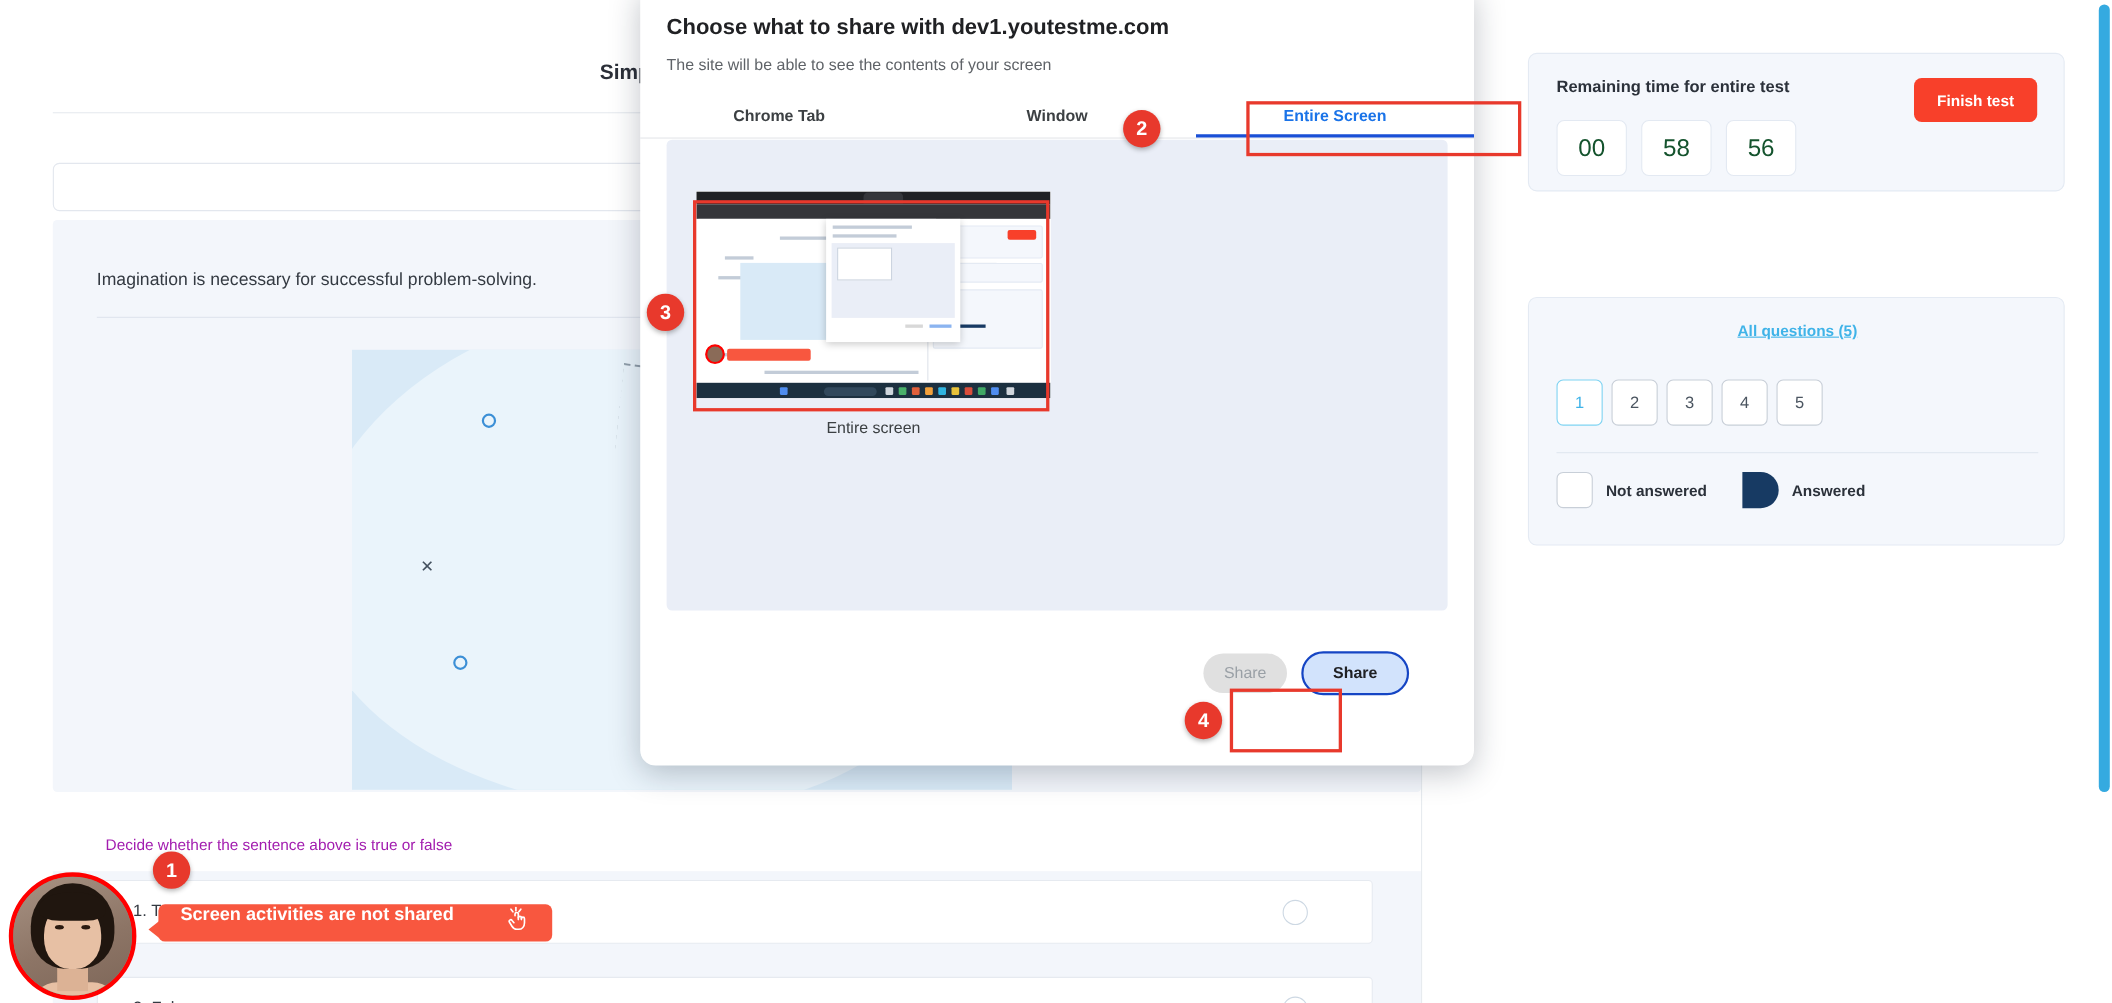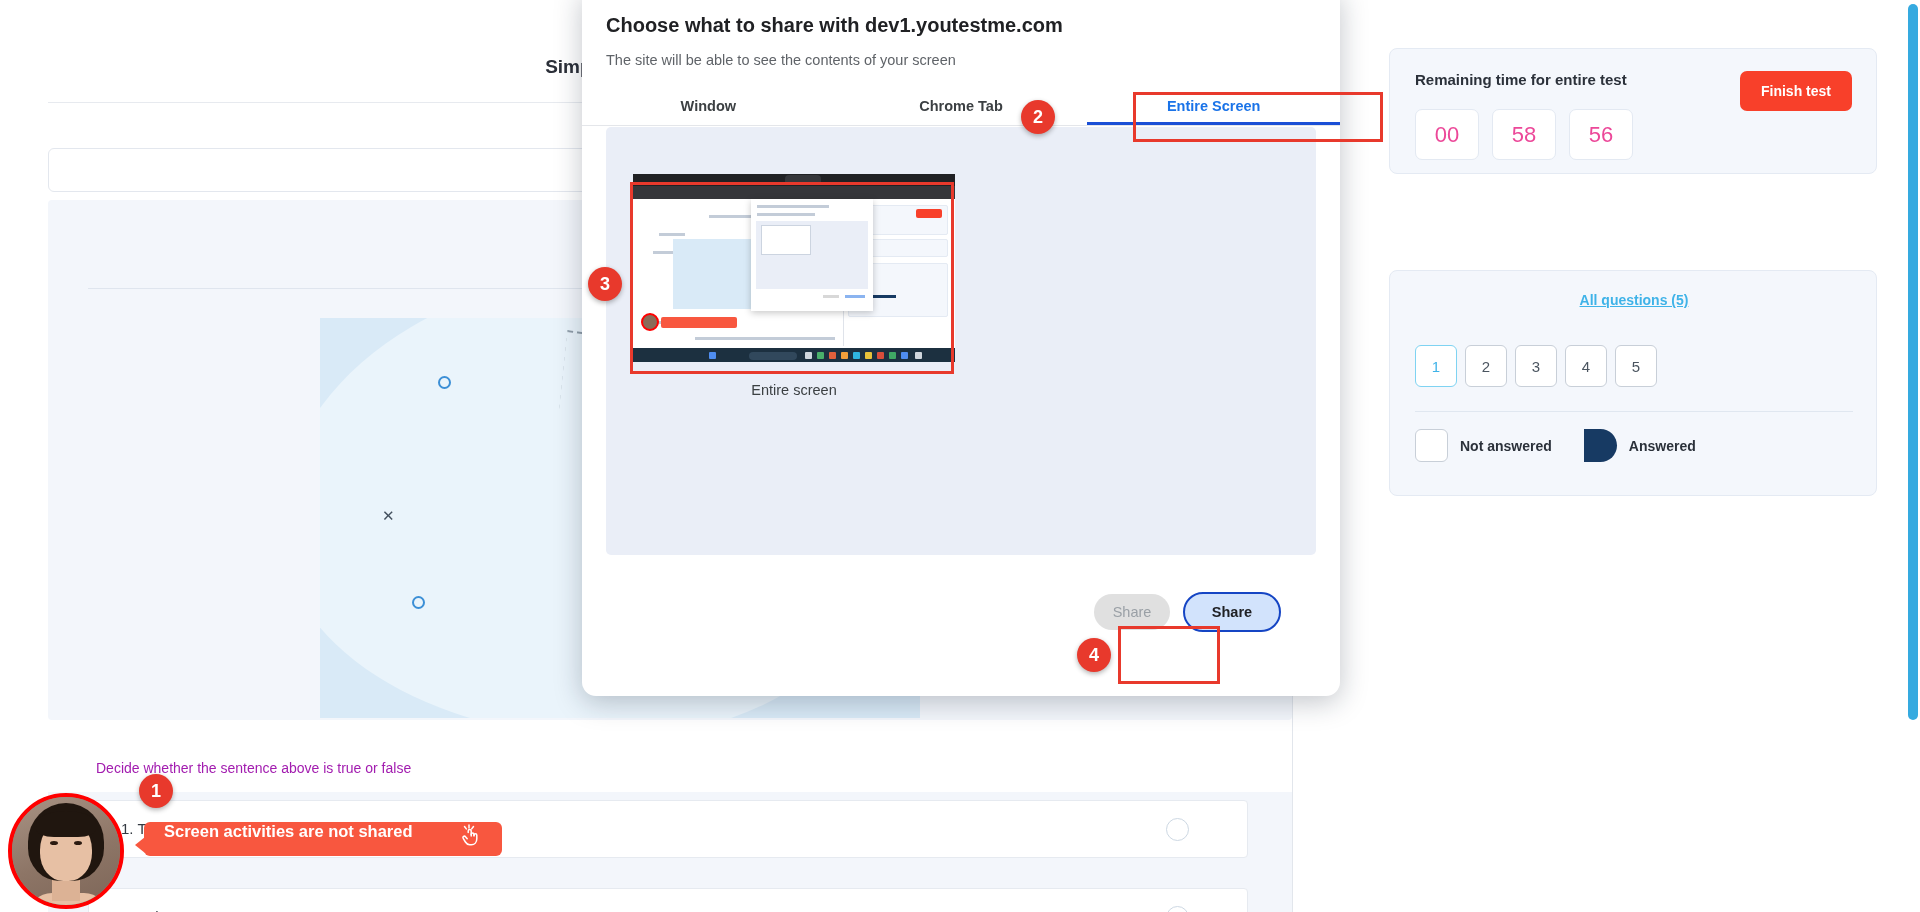--- a/index.html
+++ b/index.html
@@ -154,21 +154,21 @@
     position:absolute; background:#f4f7fc; border:1px solid #e4eaf3; border-radius:8px;
   }
   .card-timer { left:96px; top:48px; width:488px; height:126px; }
   .timer-label {
     position:absolute; left:25px; top:22px; font-size:15px; color:#2b313a; font-weight:600;
   }
   .timer-boxes { position:absolute; left:25px; top:60px; display:flex; gap:13px; }
   .tbox {
     width:64px; height:51px; background:#fff; border:1px solid #e3e9f2; border-radius:7px;
     display:flex; align-items:center; justify-content:center;
-    font-size:22px; color:#ec4899;
+    font-size:22px; color:#14532d;
   }
   .finish-btn {
     position:absolute; right:24px; top:22px; width:112px; height:40px;
     background:#f8402a; border-radius:7px; border:none; cursor:pointer;
     color:#fff; font-size:14px; font-weight:bold;
     font-family:"Liberation Sans", sans-serif;
   }
 
   .card-progress { left:96px; top:188px; width:488px; height:66px; }
   .prog-label { position:absolute; left:25px; top:16px; font-size:14px; color:#2b313a; font-weight:600; }
@@ -319,20 +319,21 @@
     <div class="content-col">
       <div class="test-title">Simple proctoring test</div>
       <div class="title-rule"></div>
 
       <div class="question-chip">
         <span>Question</span>
         <b>1/5</b>
       </div>
 
       <div class="question-body">
+        <div class="question-text">Imagination is necessary for successful problem-solving.</div>
         <div class="q-divider"></div>
 
         <div class="illus">
           <div class="illus-blob"></div>
           <div class="dot-ring" style="left:118px; top:58px;"></div>
           <div class="dot-ring" style="left:92px; top:278px;"></div>
           <div class="x-mark" style="left:62px; top:190px;">✕</div>
           <div class="dashed-arc"></div>
           <div class="speech"></div>
 
@@ -416,22 +417,22 @@
     <div class="scrollbar-track">
       <div class="scrollbar-thumb"></div>
     </div>
   </div>
 
   <div class="dlg">
     <div class="dlg-title">Choose what to share with dev1.youtestme.com</div>
     <div class="dlg-sub">The site will be able to see the contents of your screen</div>
 
     <div class="dlg-tabs">
+      <div class="dtab">Chrome Tab</div>
       <div class="dtab">Window</div>
-      <div class="dtab">Chrome Tab</div>
       <div class="dtab sel">Entire Screen</div>
     </div>
 
     <div class="dlg-body">
       <div class="thumb-frame">
         <div class="mini">
           <div class="mini-chrome-top">
             <div class="mini-tabstrip"></div>
           </div>
           <div class="mini-chrome-bar"></div>

